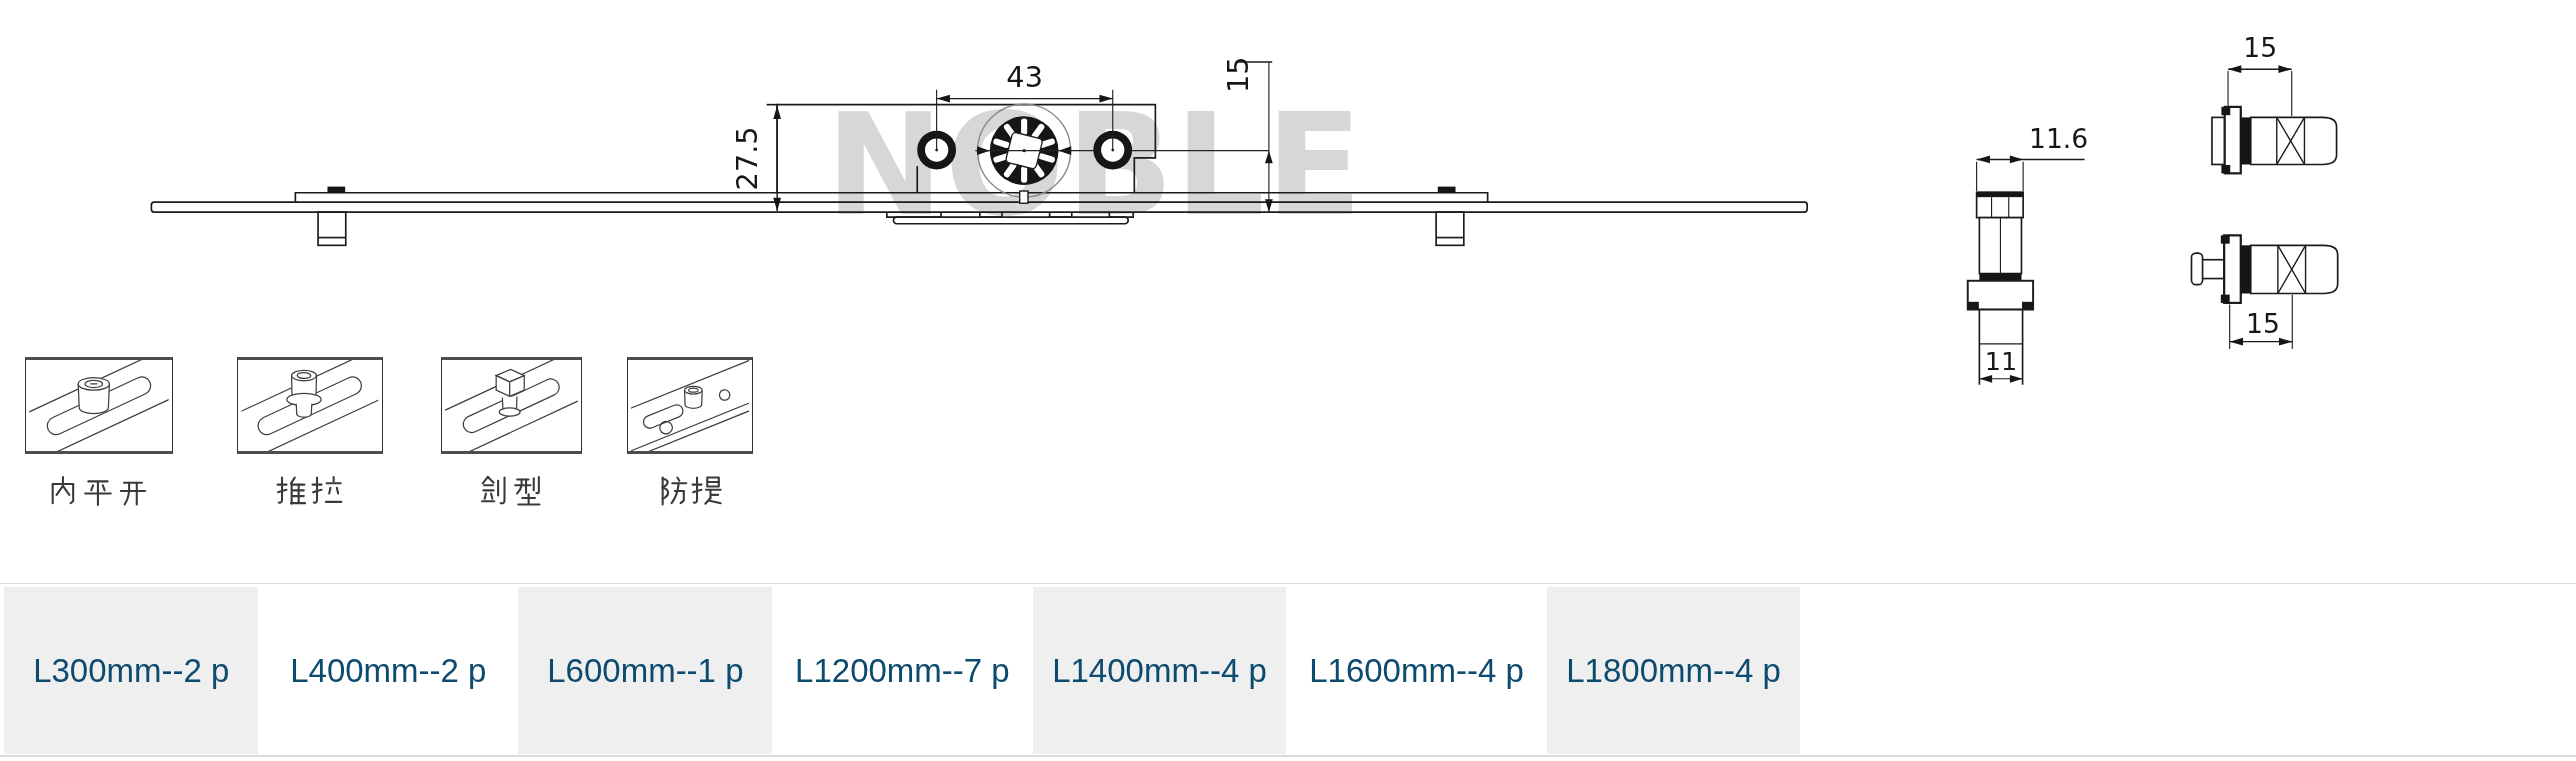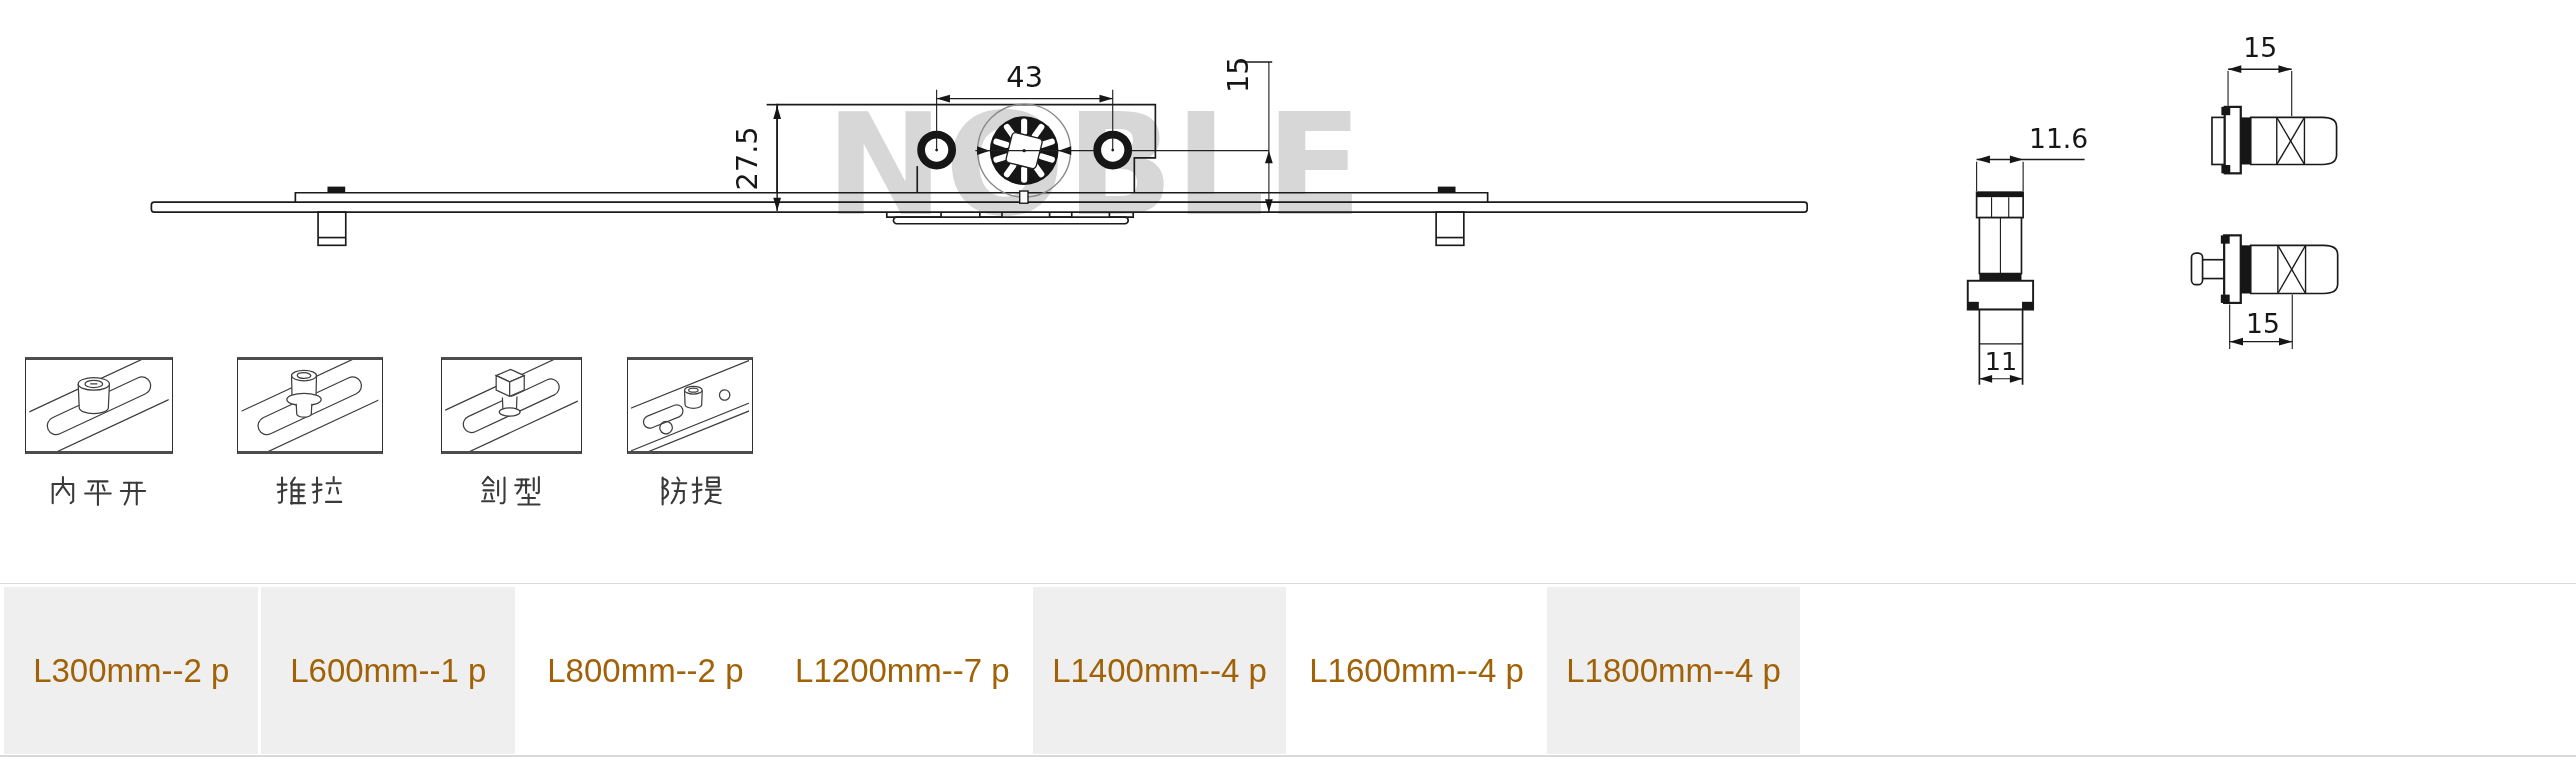--- a/index.html
+++ b/index.html
@@ -4,21 +4,21 @@
 <style>
   html,body{margin:0;padding:0;background:#fff;}
   .page{position:relative;width:2576px;height:761px;background:#fff;overflow:hidden;font-family:"Liberation Sans",sans-serif;}
   svg text{font-family:"DejaVu Sans","Liberation Sans",sans-serif;}
   .thumb{position:absolute;box-sizing:border-box;border:1.1px solid #2f2f2f;border-top:3.9px solid #4d4d4d;border-bottom:3.9px solid #4d4d4d;background:#fff;}
   .thumb svg{display:block;width:100%;height:100%;}
   .thumb-label{position:absolute;display:flex;transform:translateX(-50%);}
   .glyph{width:32px;height:32px;margin:0 1.7px;}
   .glyph path{fill:none;stroke:#3a3a3a;stroke-width:6.5;stroke-linecap:round;stroke-linejoin:round;}
   .strip{position:absolute;left:0;top:587px;width:2576px;height:167px;display:grid;grid-template-columns:repeat(10,1fr);gap:3.3px;padding:0 4.4px;box-sizing:border-box;}
-  .cell{display:flex;align-items:center;justify-content:center;font-size:33px;color:#a16207;background:#fff;}
+  .cell{display:flex;align-items:center;justify-content:center;font-size:33px;color:#0c4a6e;background:#fff;}
   .cell.gray{background:#efeff0;}
   .strip-top{position:absolute;left:0;top:583px;width:2576px;height:1.1px;background:#dadada;}
   .strip-bottom{position:absolute;left:0;top:755px;width:2576px;height:2.2px;background:#d9d9d9;}
   .art{stroke:#3f3f3f;stroke-width:2.4;fill:none;}
 </style>
 </head>
 <body>
 
 <div class="page">
 
@@ -347,22 +347,22 @@
           <path d="M64 62 H86"></path>
           <path d="M62 72 L46 90"></path>
           <path d="M56 80 L94 88"></path>
         </svg></span>
     </div>
 
   
   <div class="strip-top"></div>
   <div class="strip">
       <div class="cell gray">L300mm--2 p</div>
+      <div class="cell">L400mm--2 p</div>
       <div class="cell gray">L600mm--1 p</div>
-      <div class="cell">L800mm--2 p</div>
       <div class="cell">L1200mm--7 p</div>
       <div class="cell gray">L1400mm--4 p</div>
       <div class="cell">L1600mm--4 p</div>
       <div class="cell gray">L1800mm--4 p</div>
     </div>
   <div class="strip-bottom"></div>
 </div>
 
 
 </body></html>

